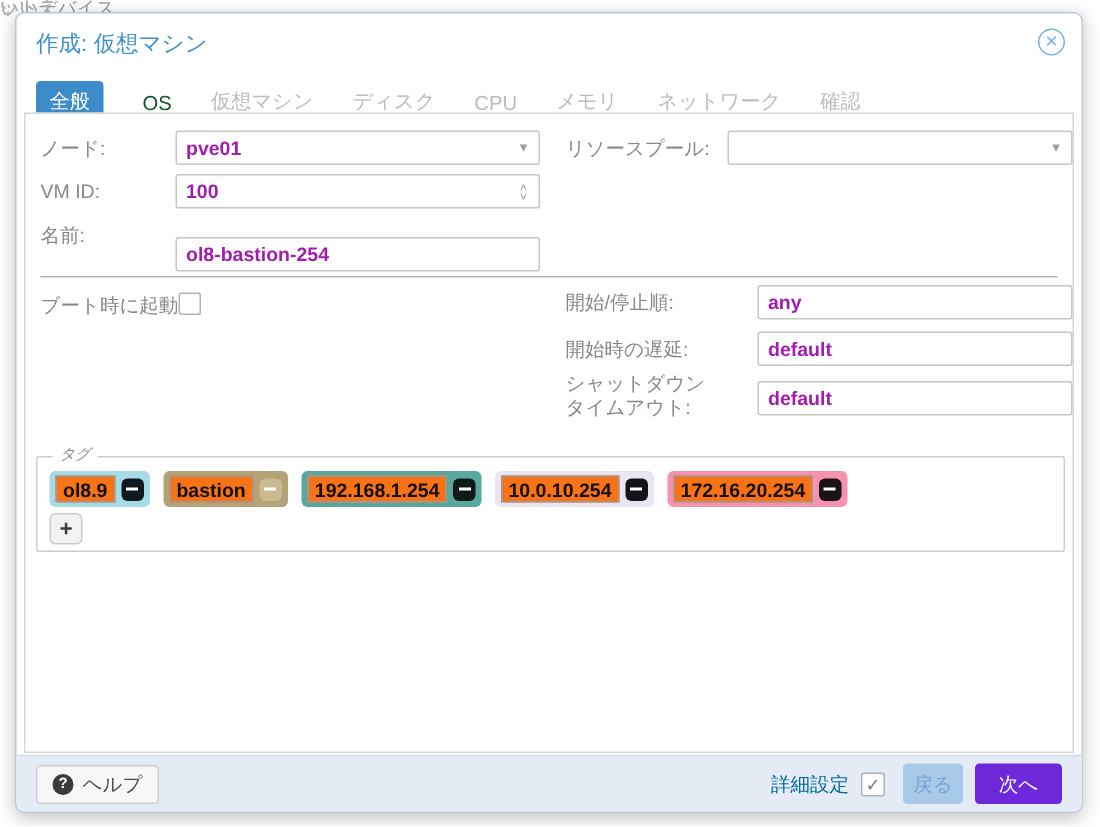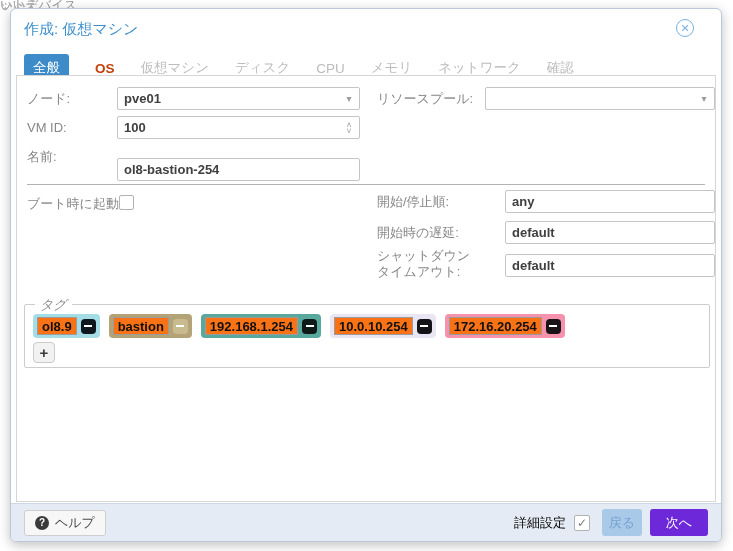--- a/index.html
+++ b/index.html
@@ -15,66 +15,66 @@
   .bg-cell1 { left:112; }
   .bg-cell2 { left:215; }
   .bg-cell3 { left:318; }
 
   
   .dialog {
     position:absolute; left:10px; top:8px; width:712px; height:534px;
     background:#fff; border:1px solid #b9c9da; border-radius:6px;
     box-shadow:0 3px 12px rgba(0,0,0,.25);
   }
-  .dlg-header { position:absolute; left:0; top:0; right:16px; height:38px; }
+  .dlg-header { position:absolute; left:0; top:0; right:0; height:38px; }
   .dlg-title { position:absolute; left:13px; top:11px; font-size:15px; color:#4090cc; }
   .dlg-close {
     position:absolute; right:11px; top:10px; width:18px; height:18px;
     border:1.5px solid #79b1de; border-radius:50%; color:#79b1de;
     display:flex; align-items:center; justify-content:center;
     font-size:11px; line-height:1; cursor:pointer;
   }
   
   .tabbar { position:absolute; left:13px; top:46px; height:26px; display:flex; align-items:center; gap:26px; font-size:13.5px; }
   .tab { white-space:nowrap; color:#bcbcbc; }
   .tab.active { background:#3d8cc9; color:#fff; padding:5px 9px; border-radius:3px; }
-  .tab.enabled { color:#c2410c; font-weight:700; }
+  .tab.enabled { color:#14532d; font-weight:400; }
 
   
   .panel {
     position:absolute; left:5px; top:66px; width:700px; height:427px;
     border:1px solid #d6d6d6; background:#fff;
   }
   .lbl { position:absolute; color:#878787; font-size:13px; line-height:23px; }
   .field {
     position:absolute; height:23px; border:1px solid #c5c5c5; border-radius:2px;
     background:#fff; display:flex; align-items:center;
   }
   .field input {
     border:none; outline:none; background:transparent; width:100%;
-    font-family:inherit; font-size:13px; font-weight:700; color:#404040; padding:0 6px;
+    font-family:inherit; font-size:13px; font-weight:700; color:#a21caf; padding:0 6px;
   }
   .trigger { width:20px; height:100%; display:flex; align-items:center; justify-content:center; color:#9c9c9c; font-size:10px; flex:none; cursor:pointer; }
   .spinner { display:flex; flex-direction:column; justify-content:center; line-height:6px; font-size:8.5px; }
   .divider { position:absolute; left:10px; right:10px; top:108px; border-top:1px solid #b3b3b3; }
   .checkbox {
     width:15px; height:15px; border:1px solid #b2b2b2; background:#fff; border-radius:2px;
     display:inline-flex; align-items:center; justify-content:center;
     color:#7b7b7b; font-size:12px; font-weight:700; cursor:pointer;
   }
   .wrap-lbl { line-height:16px; width:104px; }
 
   
   .tags-fs {
     position:absolute; left:7px; top:228px; width:686px; height:64px;
     border:1px solid #cccccc; border-radius:2px;
   }
   .tags-legend {
     position:absolute; top:-9px; left:10px; background:#fff; padding:0 5px;
-    font-style:italic; font-size:13px; color:#8a8a8a;
+    font-style:italic; font-size:10px; color:#8a8a8a;
   }
   .chips { position:absolute; left:8px; top:9px; display:flex; gap:9px; align-items:center; }
   .tag-chip {
     display:inline-flex; align-items:center; gap:4px; padding:3px 4px; border-radius:4px;
   }
   .tag-text {
     background:#f97316; border:1px solid #9b9b9b; padding:0 4px; height:18px; line-height:17px;
     font-size:13px; font-weight:700; color:#111; white-space:nowrap;
   }
   .tag-remove {
@@ -98,21 +98,21 @@
   }
   .help-btn {
     display:inline-flex; align-items:center; gap:6px; height:26px; padding:0 10px;
     background:#f7f7f7; border:1px solid #cfcfcf; border-radius:3px; color:#4a4a4a; cursor:pointer;
   }
   .help-icon {
     width:14px; height:14px; border-radius:50%; background:#3a3a3a; color:#fff;
     display:inline-flex; align-items:center; justify-content:center; font-size:10px; font-weight:700;
   }
   .footer-right { margin-left:auto; display:flex; align-items:center; gap:8px; }
-  .adv-lbl { color:#000000; font-size:13px; }
+  .adv-lbl { color:#0369a1; font-size:13px; }
   .adv-check { width:16px; height:16px; }
   .btn { height:27px; border-radius:3px; border:none; font-family:inherit; font-size:13px; display:flex; align-items:center; justify-content:center; cursor:pointer; }
   .btn-back { width:40px; background:#a9c9e9; color:#76a3d2; margin-left:4px; }
   .btn-next { width:58px; background:#6d28d9; color:#ffffff; }
 </style>
 </head>
 <body>
 
 <div class="bg-strip">
   <span class="bg-cell0">ットデバイス</span>

